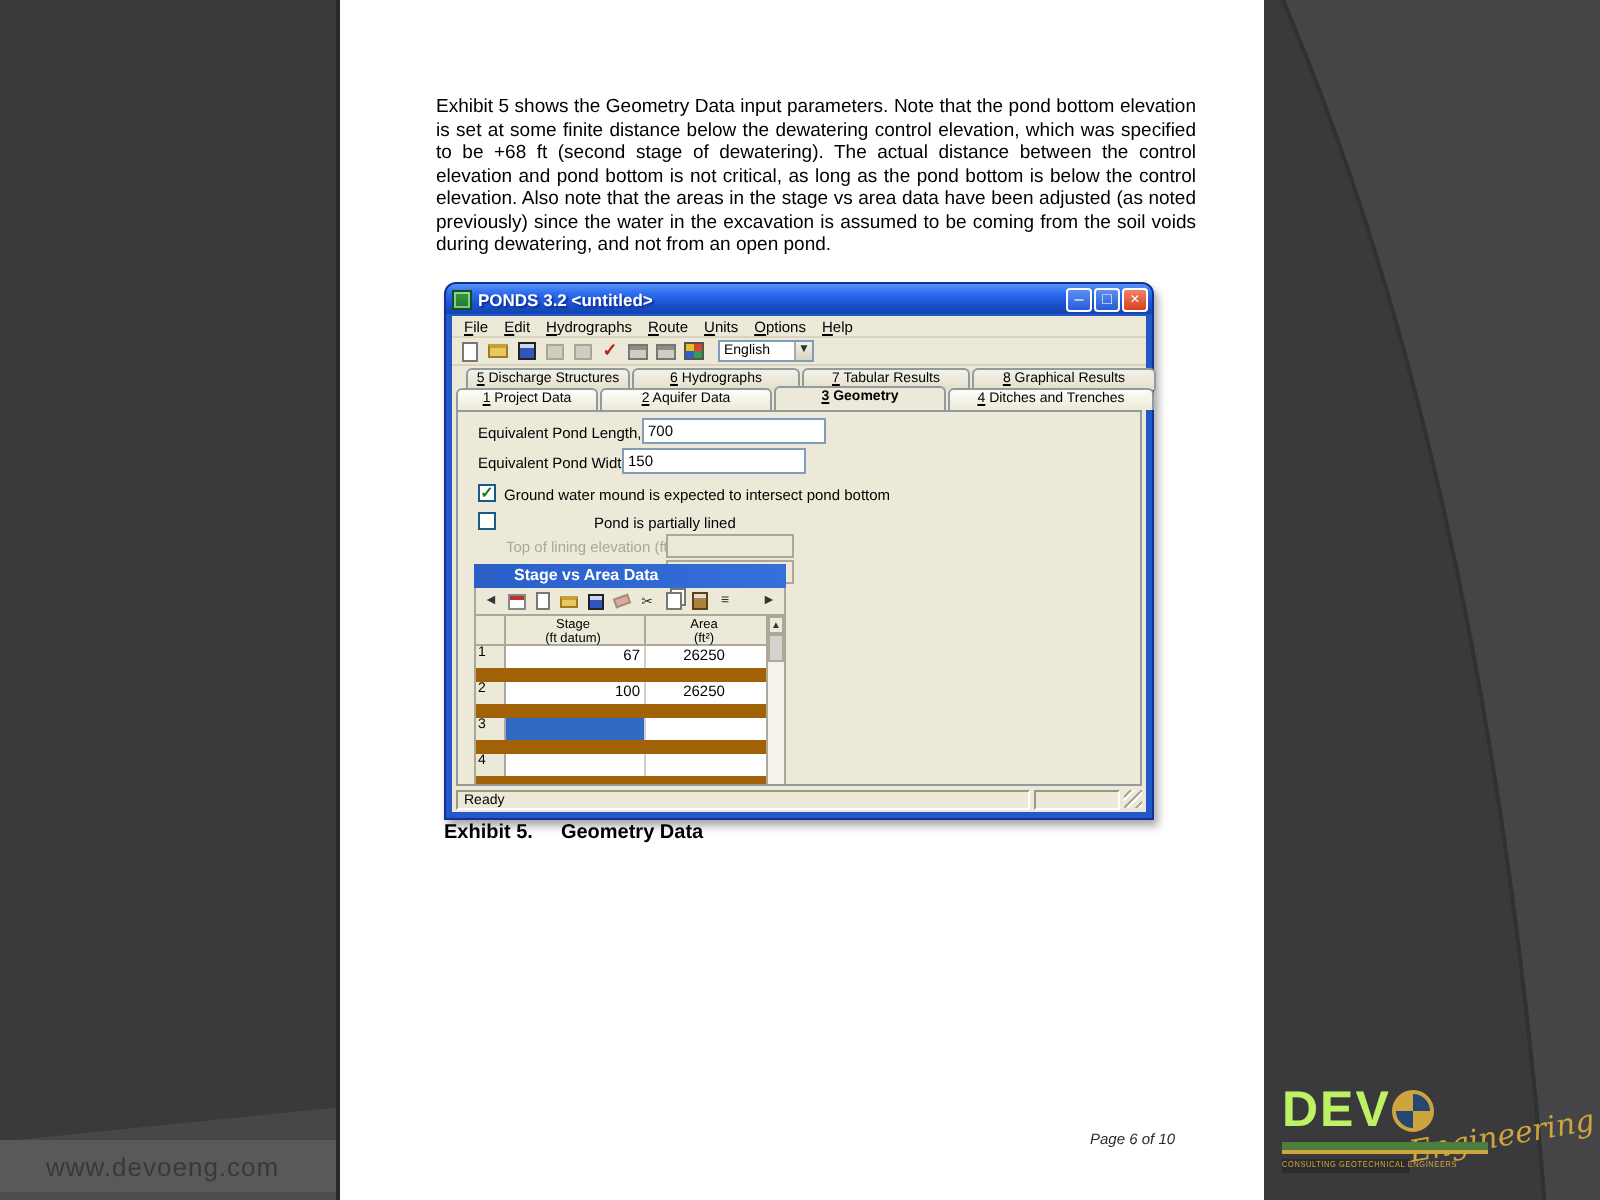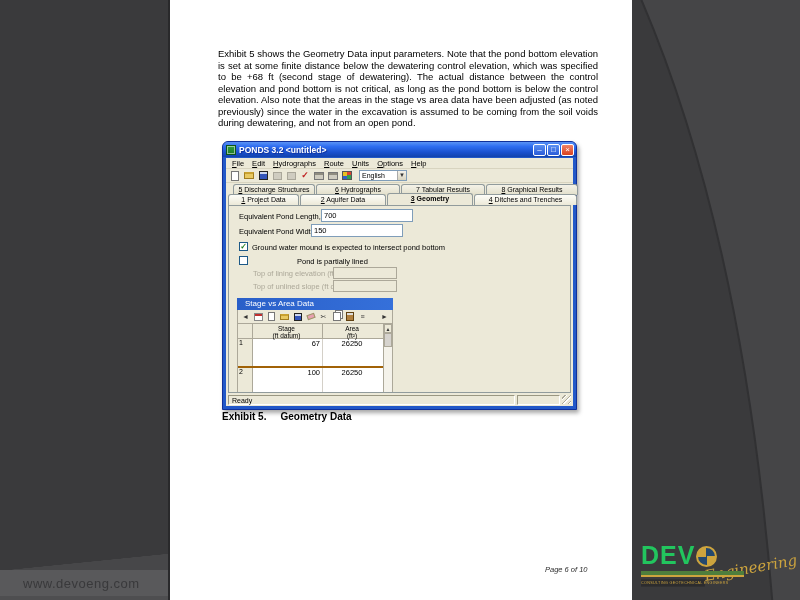--- a/index.html
+++ b/index.html
@@ -16,21 +16,21 @@
   .footer-url { position:absolute; left:23px; top:6px; font-size:13px; color:#39393b; letter-spacing:.5px; }
   .page-indicator { position:absolute; left:545px; top:565px; font-size:7.5px; color:#2b2b2b;font-style:italic; }
 
   
   .para { position:absolute; left:218px; top:48px; width:380px; font-size:9.5px; line-height:11.5px; color:#000; text-align:justify; }
   .caption { position:absolute; left:222px; top:411px; font-size:10px; font-weight:bold; color:#000; }
   .caption .cap-title { margin-left:14px; }
 
   
   .logo { position:absolute; left:641px; top:543px; width:158px; height:50px; }
-  .logo-word { position:absolute; left:0; top:0; font-size:25px; font-weight:bold; color:#22c55e; letter-spacing:1px; font-family:"Liberation Sans",sans-serif; line-height:25px; }
+  .logo-word { position:absolute; left:0; top:0; font-size:25px; font-weight:bold; color:#bef264; letter-spacing:1px; font-family:"Liberation Sans",sans-serif; line-height:25px; }
   .logo-globe { display:inline-block; width:21px; height:21px; border-radius:50%; border:2px solid #cda43e; vertical-align:-3px; margin-left:1px;
       background:conic-gradient(#24486e 0 25%, #cda43e 0 50%, #24486e 0 75%, #cda43e 0); }
   .logo-script { position:absolute; left:63px; top:16px; font-family:"DejaVu Serif", serif; font-style:italic; font-size:15px; color:#cda43e; transform:rotate(-10deg); white-space:nowrap; }
   .logo-bar-green { position:absolute; left:0; top:28px; width:103px; height:4px; background:#4e7e3c; }
   .logo-bar-gold { position:absolute; left:0; top:32px; width:103px; height:2px; background:#cda43e; }
   .logo-tagline { position:absolute; left:0; top:35px; width:103px; height:10px; background:#2c2c2e; color:#cda43e; font-size:6px; line-height:10px; white-space:nowrap; transform:scale(.62,.72); transform-origin:left center; letter-spacing:.5px; }
 
   
   .win { position:absolute; left:222px; top:141px; width:355px; height:269px; background:#2258c8; border-radius:6px 6px 0 0; border:1px solid #10309a; box-shadow:2px 3px 4px rgba(0,0,0,.35); }
   .titlebar { position:relative; height:15px; border-radius:5px 5px 0 0; padding:1px 2px 0 3px;
@@ -74,35 +74,35 @@
 
   .panel { flex:1; margin:0 2px; border:1px solid #919b9c; background:#ece9d8; position:relative; overflow:hidden; }
   .fld-label { position:absolute; font-size:7.5px; color:#000; white-space:nowrap; }
   .fld-input { position:absolute; width:92px; height:13px; background:#fff; border:1px solid #7f9db9; font-size:7.5px; padding:0 2px; font-family:"Liberation Sans",sans-serif; }
   .fld-input:disabled { background:#ece9d8; border-color:#aca899; }
   .dis-label { color:#aca899; }
   .dis-input { width:64px; height:12px; }
   .cbx { position:absolute; width:9px; height:9px; background:#fff; border:1px solid #1d5987; font-size:8px; line-height:8px; text-align:center; color:#1a7a1a; font-weight:bold; }
 
   .grid { position:absolute; left:8px; top:76px; width:156px; }
-  .grid-title { height:12px; background:linear-gradient(90deg,#2a5fc8,#3570da); color:#fff; font-size:8px; font-weight:normal; padding:1px 8px;margin-top:16px; }
+  .grid-title { height:12px; background:linear-gradient(90deg,#2a5fc8,#3570da); color:#fff; font-size:8px; font-weight:bold; padding:1px 20px; }
   .grid-toolbar { height:14px; background:#ece9d8; border:1px solid #aca899; border-top:none; display:flex; align-items:center; padding:0 2px; gap:2px; }
   .gtb { width:11px; height:11px; display:flex; align-items:center; justify-content:center; font-size:7px; color:#333; }
   .gtb .ic-page { width:7px; height:9px; }
   .gtb .ic-folder { width:9px; height:6px; }
   .gtb .ic-floppy { width:8px; height:8px; }
   .ic-tablegrid { width:9px; height:8px; background:#fff; border:1px solid #888; box-shadow:inset 0 2px 0 #c03030; }
   .ic-eraser { width:8px; height:5px; background:#e8a0b0; border:1px solid #996; transform:rotate(-20deg); }
   .ic-copy { width:8px; height:9px; background:#fff; border:1px solid #777; box-shadow:2px -2px 0 -1px #fff, 2px -2px 0 0 #777; }
   .ic-paste { width:8px; height:9px; background:#b08040; border:1px solid #604010; box-shadow:inset 0 2px 0 #ddd; }
   .spacer { flex:1; }
 
   .gtable { border:1px solid #aca899; border-top:none; background:#fff; display:flex; }
   .gt-main { flex:1; }
-  .gt-row { display:flex; height:29px; border-bottom:2px solid #a16207; }
+  .gt-row { display:flex; height:18px; border-bottom:7px solid #a16207; }
   .gt-hrow { display:flex; height:15px; border-bottom:1px solid #aca899; background:#ece9d8; }
   .c-num { width:15px; background:#ece9d8; border-right:1px solid #aca899; font-size:7px; padding-left:1px; color:#000; }
   .c-stage { width:70px; border-right:1px solid #d4d0c8; font-size:7.5px; text-align:right; padding-right:2px; color:#000; }
   .c-area { width:60px; font-size:7.5px; text-align:center; padding-right:2px; color:#000; }
   .gt-hrow .hc { font-size:6.5px; line-height:7px; text-align:center; padding-top:1px; color:#000; }
   .gt-hrow .c-stage, .gt-hrow .c-area { background:#ece9d8; border-right-color:#aca899; }
   .sel { background:#316ac5; }
   .vscroll { width:10px; background:#f4f2ea; border-left:1px solid #aca899; display:flex; flex-direction:column; }
   .varrow { height:9px; background:#ece9d8; border:1px solid #aca899; font-size:5px; text-align:center; line-height:8px; color:#333; }
   .vthumb { height:14px; background:#d6d3ce; border:1px solid #aca899; }

